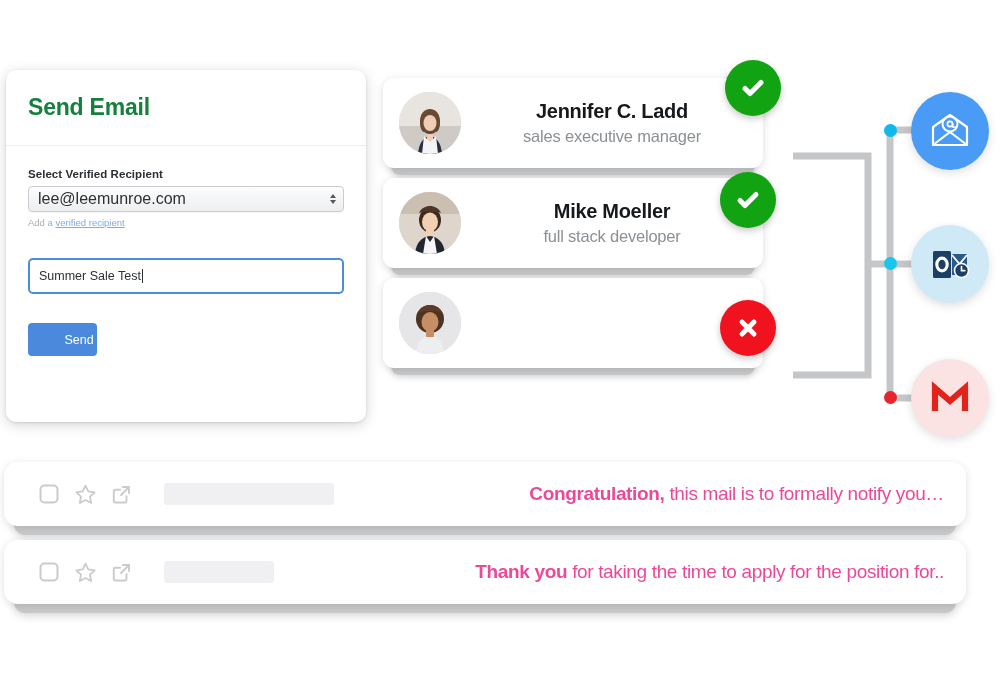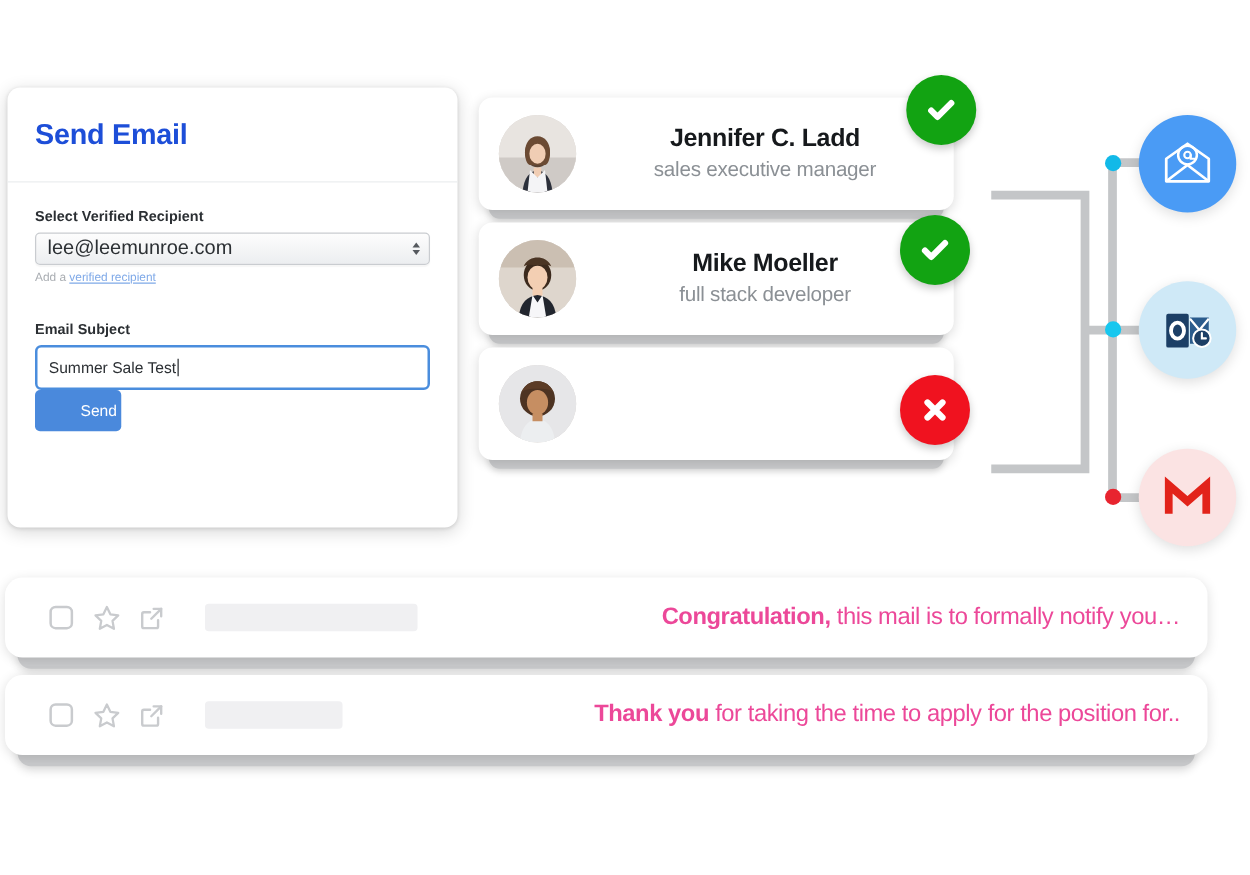--- a/index.html
+++ b/index.html
@@ -32,21 +32,21 @@
     height: 76px;
     border-bottom: 1px solid #eceef0;
     display: flex;
     align-items: center;
     padding-left: 22px;
     box-sizing: border-box;
   }
   #send-email-title {
     font-size: 23px;
     font-weight: 700;
-    color: #1d4ed8;
+    color: #15803d;
     letter-spacing: -0.2px;
   }
   .form-body {
     padding: 22px 22px 0 22px;
   }
   .field-label {
     font-size: 11.5px;
     font-weight: 700;
     color: #2b2f33;
     margin-bottom: 6px;
@@ -115,20 +115,21 @@
   }
   .caret {
     display: inline-block;
     width: 1px;
     height: 14px;
     background: #2c3034;
     vertical-align: -2px;
     margin-left: 1px;
   }
   #send-button {
+    margin-top: 29px;
     width: 69px;
     height: 33px;
     border: none;
     border-radius: 4px;
     background: #4a89dc;
     color: #ffffff;
     font-size: 12.5px;
     font-family: "Liberation Sans", sans-serif;
     cursor: pointer;
     display: flex;
@@ -319,21 +320,20 @@
         <span class="tri up"></span>
         <span class="tri dn"></span>
       </span>
     </div>
 
     <div class="helper-row">
       <span>Add a </span><a class="helper-link" href="#">verified recipient</a>
     </div>
 
     <div class="subject-wrap">
-      <div class="field-label">Email Subject</div>
       <div class="subject-input">
         <span class="subject-text" placeholder="Email Subject">Summer Sale Test</span>
           <span class="caret"></span>
       </div>
     </div>
 
     <button id="send-button">Send</button>
   </div>
 </div>
 

